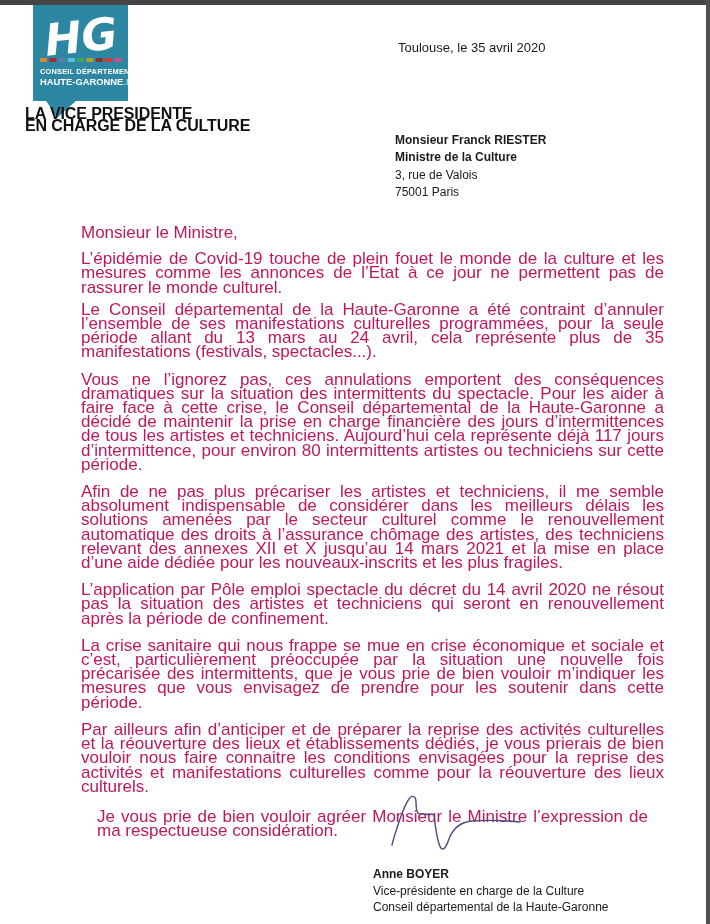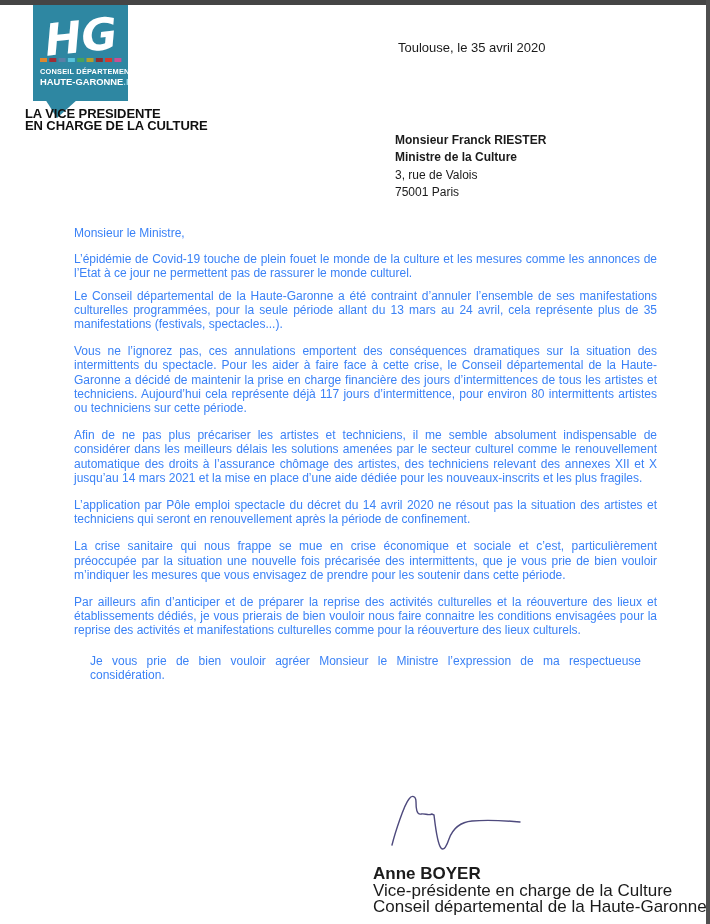--- a/index.html
+++ b/index.html
@@ -6,38 +6,38 @@
   .page{
     position:relative;width:710px;height:924px;background:#ffffff;overflow:hidden;
     font-family:"Liberation Sans",sans-serif;color:#1b1b1b;
   }
   .top-edge{position:absolute;top:0;left:0;width:710px;height:5px;background:#454545;}
   .right-edge{position:absolute;top:0;right:0;width:4px;height:924px;background:#4f4f4f;}
 
   .logo{position:absolute;left:33px;top:5px;}
   .sender-role{
     position:absolute;left:25px;top:108px;
-    font-size:13px;font-weight:bold;line-height:12px;letter-spacing:-0.1px;color:#101010;
+    font-size:16px;font-weight:bold;line-height:12px;letter-spacing:-0.1px;color:#101010;
   }
   .date-line{position:absolute;left:398px;top:40px;font-size:13px;color:#1b1b1b;}
 
   .recipient{position:absolute;left:395px;top:132px;font-size:12px;line-height:17.3px;}
   .recipient .bold{font-weight:bold;}
 
   .letter-body{
-    position:absolute;left:74px;top:226px;width:583px;
-    font-size:12px;line-height:14.2px;text-align:justify;color:#3b82f6;
+    position:absolute;left:81px;top:226px;width:583px;
+    font-size:17px;line-height:14.2px;text-align:justify;color:#be185d;
   }
   .salutation{margin:0 0 12px 0;text-align:left;}
   p.para{margin:0 0 13px 0;}
   p.para.tight{margin-bottom:8px;}
   p.closing{margin:16px;}
 
   .sig-svg{position:absolute;left:385px;top:793px;}
-  .sig-block{position:absolute;left:373px;top:866px;font-size:17px;line-height:16.6px;}
+  .sig-block{position:absolute;left:373px;top:866px;font-size:12px;line-height:16.6px;}
   .sig-name{font-weight:bold;}
 </style>
 </head>
 <body>
 
 <div class="page">
   <div class="top-edge"></div>
   <div class="right-edge"></div>
 
   <svg class="logo" width="95" height="115" viewBox="0 0 95 115">

